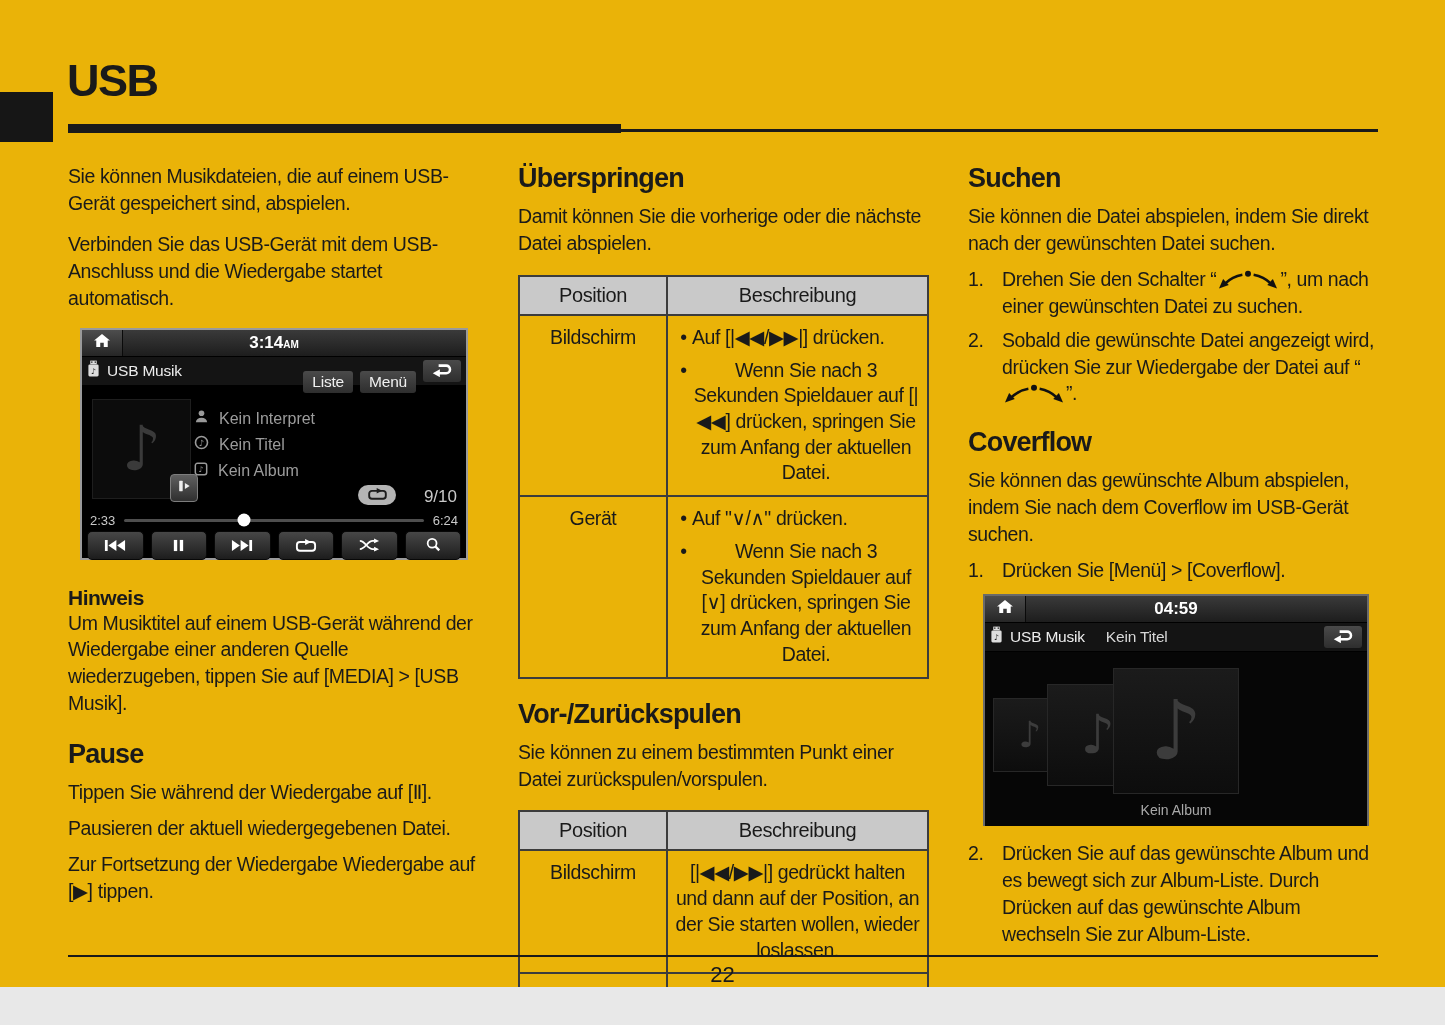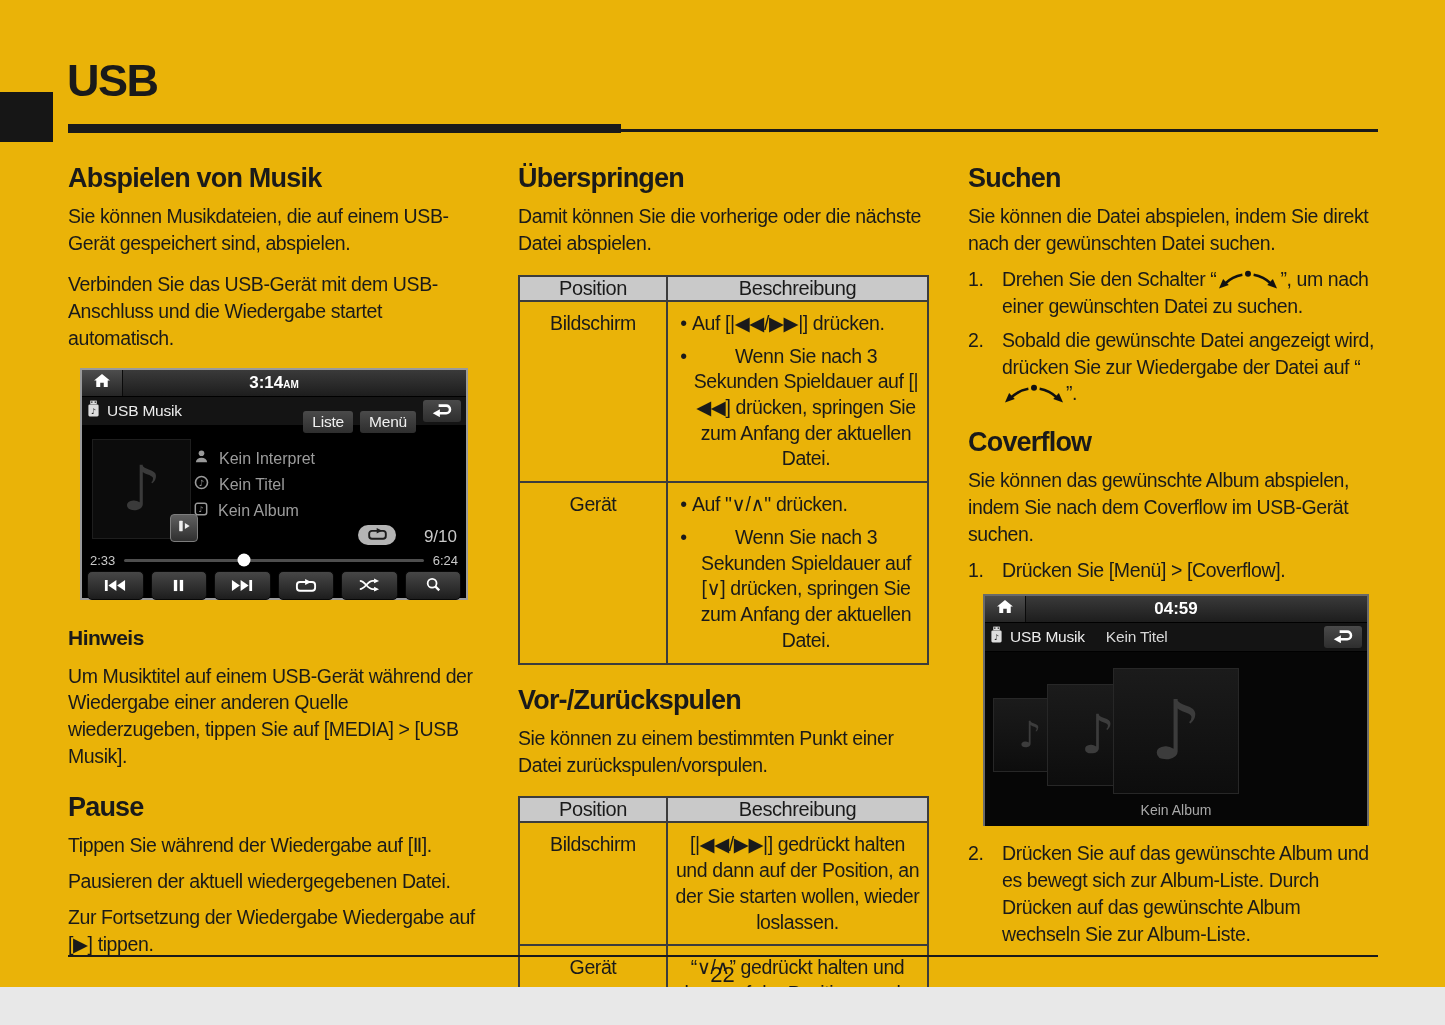--- a/index.html
+++ b/index.html
@@ -17,28 +17,28 @@
   .footer-line{left:68px;top:955px;width:1310px;height:2px;background:#1a1a1a;}
   .page-num{left:0;top:962px;width:1445px;text-align:center;font-size:22px;}
 
   
   .col{position:absolute;top:163px;}
   .col1{left:68px;width:414px;}
   .col2{left:518px;width:411px;}
   .col3{left:968px;width:412px;}
 
   h2.section{font-size:27px;font-weight:bold;letter-spacing:-0.8px;margin:0 0 9px 0;}
-  h3.sub{font-size:21px;font-weight:bold;letter-spacing:-0.5px;margin:26px 0 13px 0;}
+  h3.sub{font-size:21px;font-weight:bold;letter-spacing:-0.5px;margin:26px 0 0 0;}
   p.body{font-size:19.5px;letter-spacing:-0.4px;line-height:1.38;margin:0 0 14px 0;}
   p.tight{margin:0 0 9px 0;}
 
   
   table.spec{width:100%;border-collapse:collapse;border:2px solid #3c3c3c;margin:4px 0 20px 0;}
   table.spec th{background:#c9c9c9;font-weight:normal;font-size:20px;text-align:center;
-                padding:0 4px;border:2px solid #3c3c3c;letter-spacing:-0.4px;}
+                padding:7px 4px;border:2px solid #3c3c3c;letter-spacing:-0.4px;}
   table.spec td{font-size:19.5px;letter-spacing:-0.4px;line-height:1.32;vertical-align:top;
                 padding:9px 7px;border:2px solid #3c3c3c;text-align:center;}
   .poscol{width:138px;}
   .bullet-row{display:flex;margin-bottom:7px;}
   .bullet-row .b{flex:none;width:17px;}
 
   
   .olrow{display:flex;margin:0 0 7px 0;}
   .olnum{flex:none;width:34px;font-size:19.5px;letter-spacing:-0.4px;line-height:1.38;}
   .olbody{flex:1;font-size:19.5px;letter-spacing:-0.4px;line-height:1.38;}
@@ -104,21 +104,20 @@
 <body>
 
 <div class="page">
 
   <div class="abs black-tab"></div>
   <div class="abs usb-title">USB</div>
   <div class="abs rule-thick"></div>
   <div class="abs rule-thin"></div>
 
   <div class="col col1">
-    <h2 class="section">Abspielen von Musik</h2>
     <p class="body">Sie können Musikdateien, die auf einem USB-Gerät gespeichert sind, abspielen.</p>
     <p class="body">Verbinden Sie das USB-Gerät mit dem USB-Anschluss und die Wiedergabe startet automatisch.</p>
 
     <div class="shot shot1">
       <div class="shot-status">
         <div class="home-btn">
           <span>
             <svg width="18" height="15" viewBox="0 0 20 17">
                 <path d="M10 1 L1 8.5 H3.5 V16 H8 V11 H12 V16 H16.5 V8.5 H19 Z" fill="#fff"></path>
               </svg>

